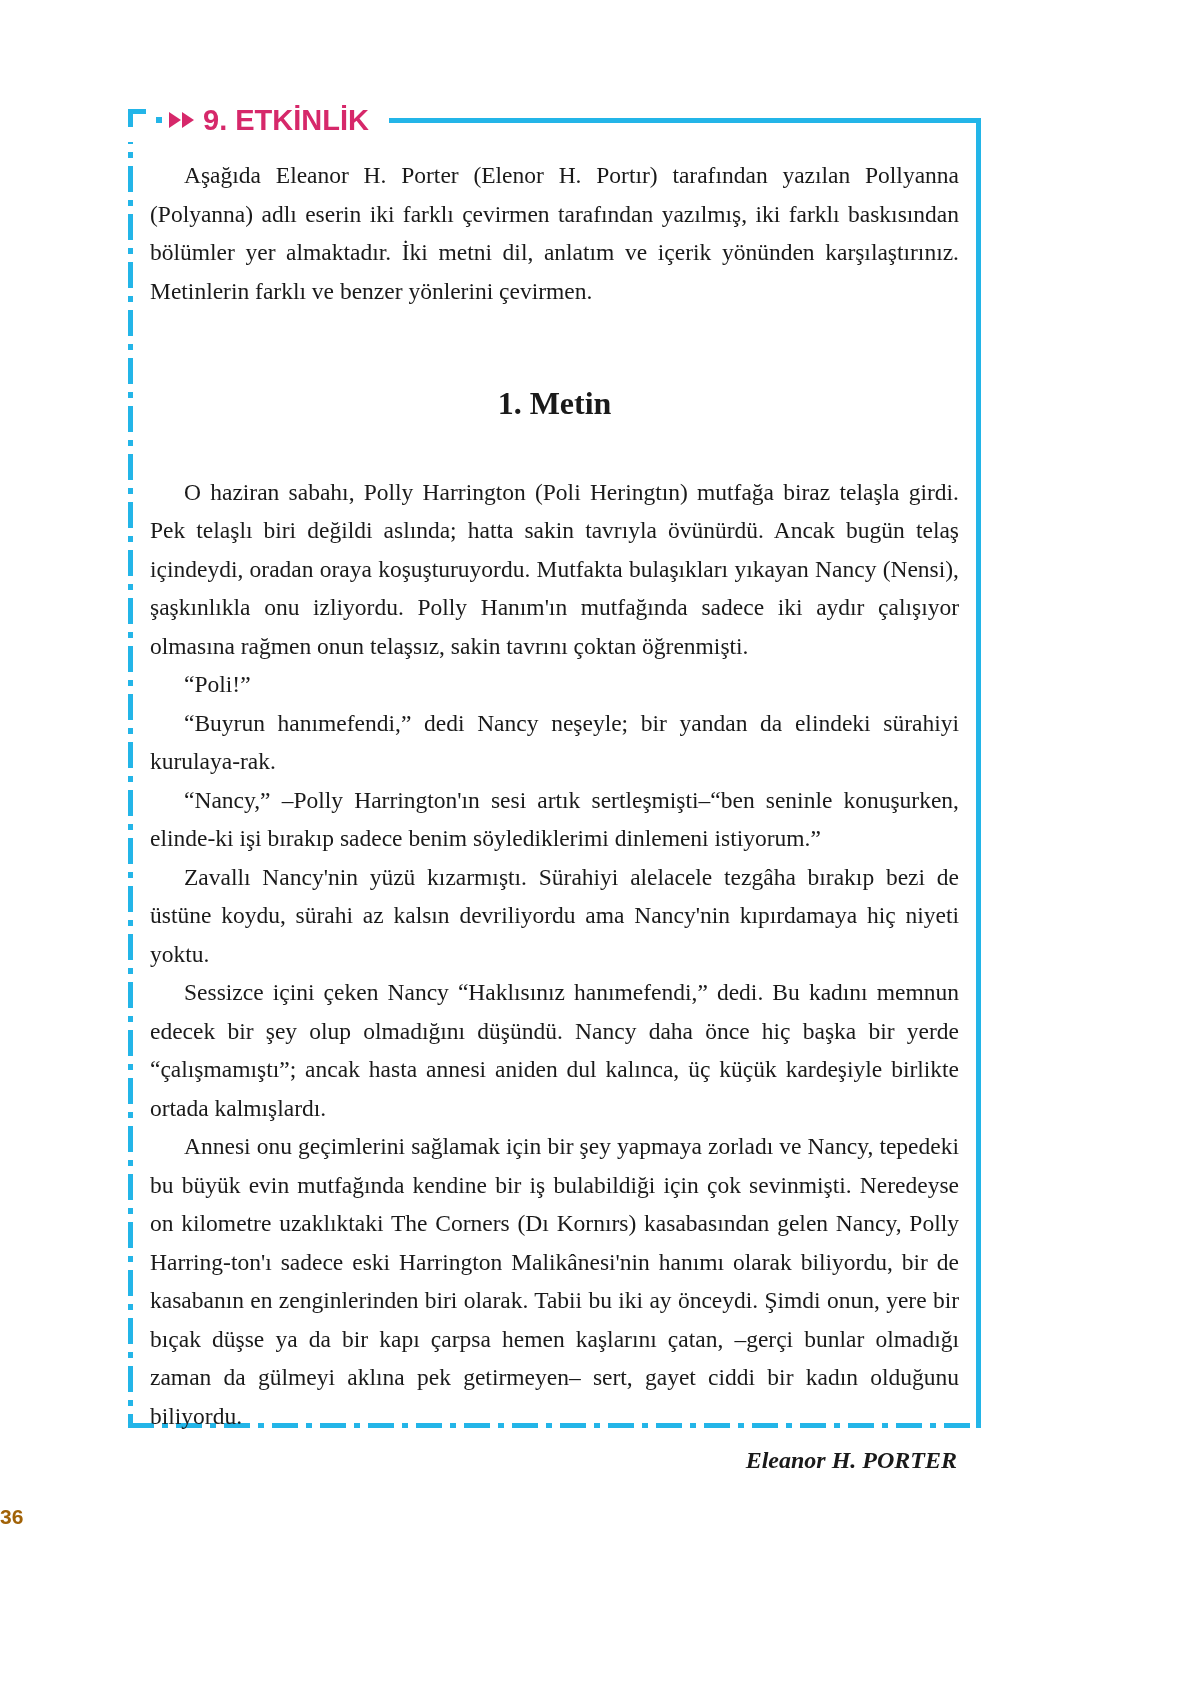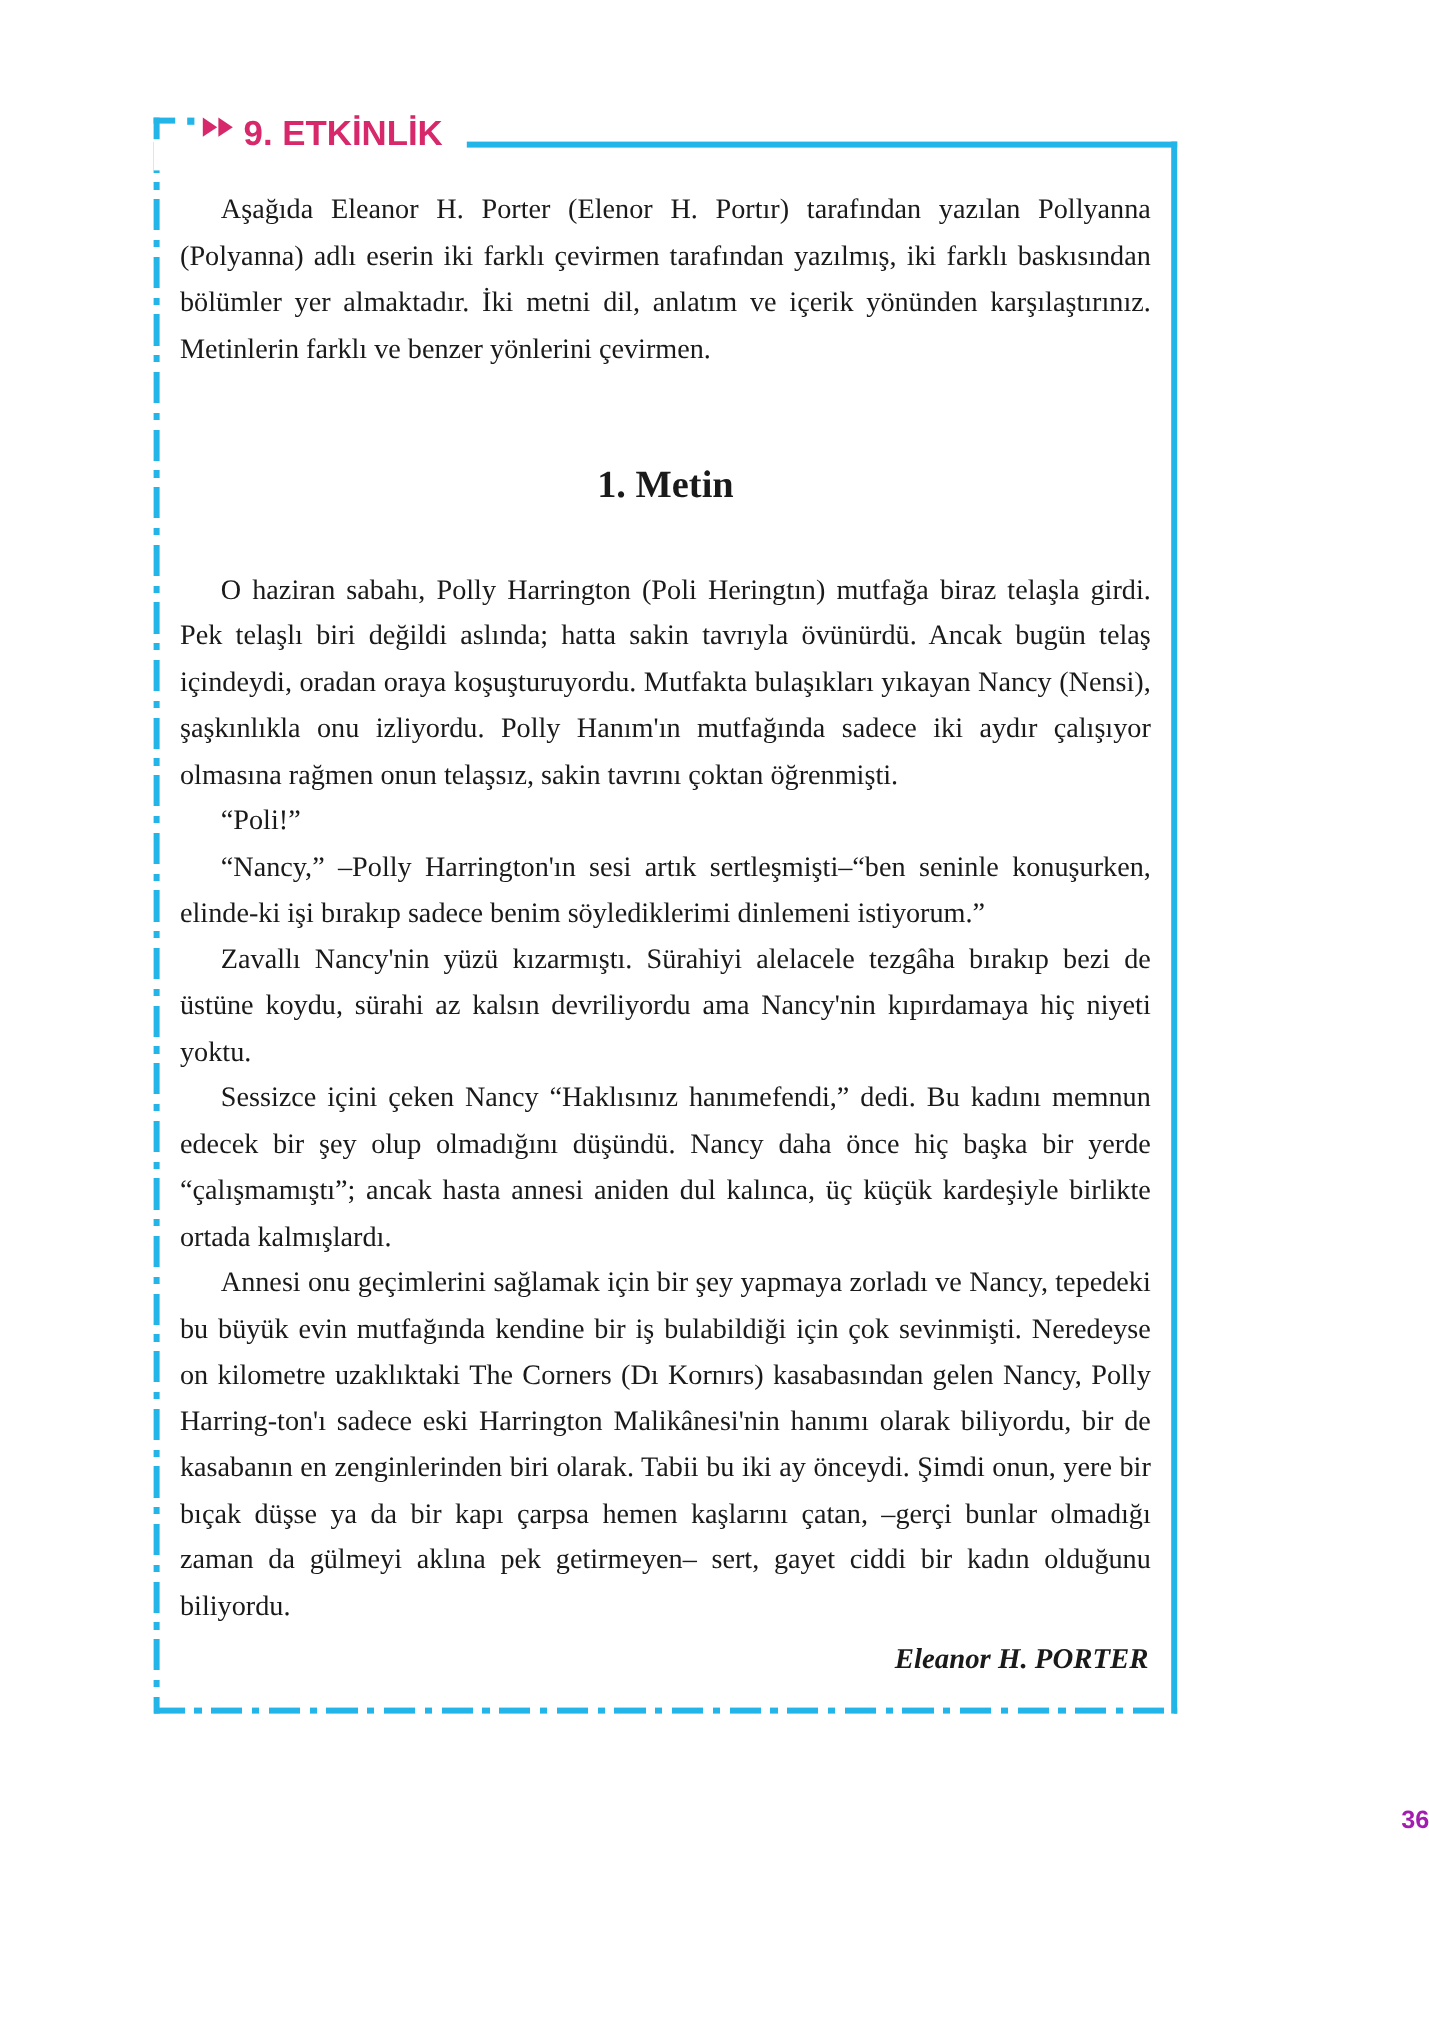--- a/index.html
+++ b/index.html
@@ -75,21 +75,21 @@
     background: #23b5e8;
   }
 
   
   #activity-header {
     position: absolute;
     left: 0;
     top: -20px;
     height: 44px;
     display: flex;
-    align-items: flex-start;
+    align-items: center;
     background: #ffffff;
     padding-right: 8px;
     z-index: 3;
   }
   .corner-bracket {
     position: relative;
     width: 22px;
     height: 22px;
     margin-right: 4px;
     flex: 0 0 auto;
@@ -183,25 +183,25 @@
     padding-right: 2px;
   }
   #attribution div { white-space: nowrap; }
 
   
   #page-number {
     position: absolute;
     left: 0;
     right: 0;
     top: 1505px;
-    text-align: right;
+    text-align: left;
     font-family: "Liberation Sans", "DejaVu Sans", sans-serif;
     font-weight: bold;
     font-size: 21px;
-    color: #a21caf;
+    color: #a16207;
   }
 </style>
 </head>
 <body>
 
 <div id="activity-box">
 
   <div class="edge-left"></div>
   <div class="edge-bottom"></div>
   <div class="edge-right"></div>
@@ -222,20 +222,21 @@
     <p class="body-par" id="intro-paragraph">Aşağıda Eleanor H. Porter (Elenor H. Portır) tarafından yazılan Pollyanna (Polyanna) adlı eserin iki farklı çevirmen tarafından yazılmış, iki farklı baskısından bölümler yer almaktadır. İki metni dil, anlatım ve içerik yönünden karşılaştırınız. Metinlerin farklı ve benzer yönlerini çevirmen.</p>
 
     <div class="spacer-large"></div>
 
     <div id="text-heading">1. Metin</div>
 
     <div class="spacer-medium"></div>
 
     <p class="body-par">O haziran sabahı, Polly Harrington (Poli Heringtın) mutfağa biraz telaşla girdi. Pek telaşlı biri değildi aslında; hatta sakin tavrıyla övünürdü. Ancak bugün telaş içindeydi, oradan oraya koşuşturuyordu. Mutfakta bulaşıkları yıkayan Nancy (Nensi), şaşkınlıkla onu izliyordu. Polly Hanım'ın mutfağında sadece iki aydır çalışıyor olmasına rağmen onun telaşsız, sakin tavrını çoktan öğrenmişti.</p>
     <p class="body-par">“Poli!”</p>
+    <p class="body-par">“Buyrun hanımefendi,” dedi Nancy neşeyle; bir yandan da elindeki sürahiyi kurulaya-rak.</p>
     <p class="body-par">“Nancy,” –Polly Harrington'ın sesi artık sertleşmişti–“ben seninle konuşurken, elinde-ki işi bırakıp sadece benim söylediklerimi dinlemeni istiyorum.”</p>
     <p class="body-par">Zavallı Nancy'nin yüzü kızarmıştı. Sürahiyi alelacele tezgâha bırakıp bezi de üstüne koydu, sürahi az kalsın devriliyordu ama Nancy'nin kıpırdamaya hiç niyeti yoktu.</p>
     <p class="body-par">Sessizce içini çeken Nancy “Haklısınız hanımefendi,” dedi. Bu kadını memnun edecek bir şey olup olmadığını düşündü. Nancy daha önce hiç başka bir yerde “çalışmamıştı”; ancak hasta annesi aniden dul kalınca, üç küçük kardeşiyle birlikte ortada kalmışlardı.</p>
     <p class="body-par">Annesi onu geçimlerini sağlamak için bir şey yapmaya zorladı ve Nancy, tepedeki bu büyük evin mutfağında kendine bir iş bulabildiği için çok sevinmişti. Neredeyse on kilometre uzaklıktaki The Corners (Dı Kornırs) kasabasından gelen Nancy, Polly Harring-ton'ı sadece eski Harrington Malikânesi'nin hanımı olarak biliyordu, bir de kasabanın en zenginlerinden biri olarak. Tabii bu iki ay önceydi. Şimdi onun, yere bir bıçak düşse ya da bir kapı çarpsa hemen kaşlarını çatan, –gerçi bunlar olmadığı zaman da gülmeyi aklına pek getirmeyen– sert, gayet ciddi bir kadın olduğunu biliyordu.</p>
 
     <div id="attribution">
       <div>Eleanor H. PORTER</div>
 
     </div>
 

